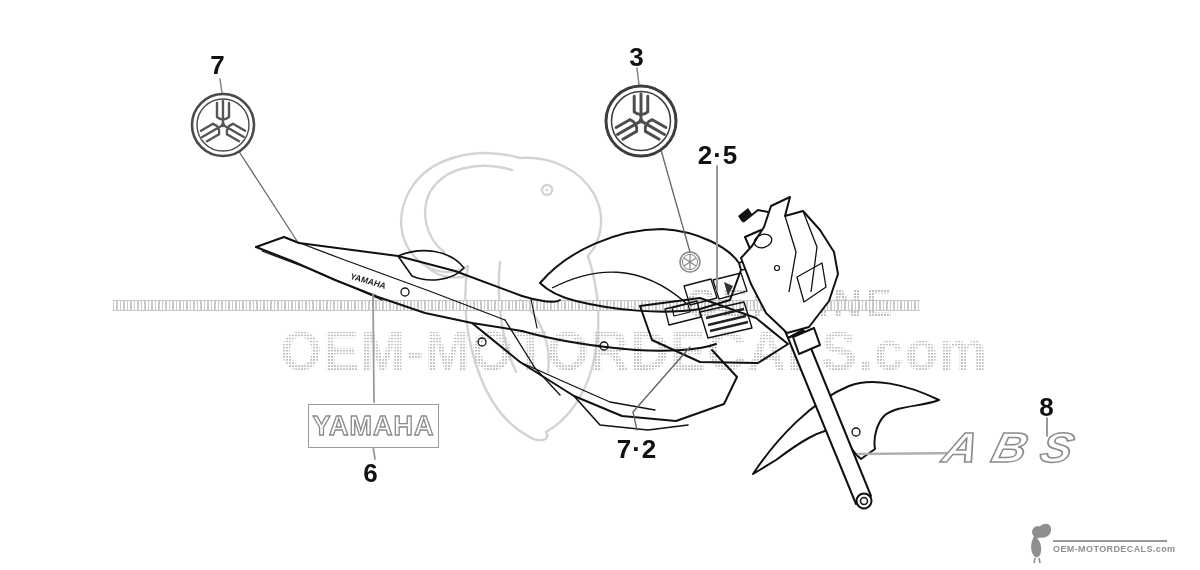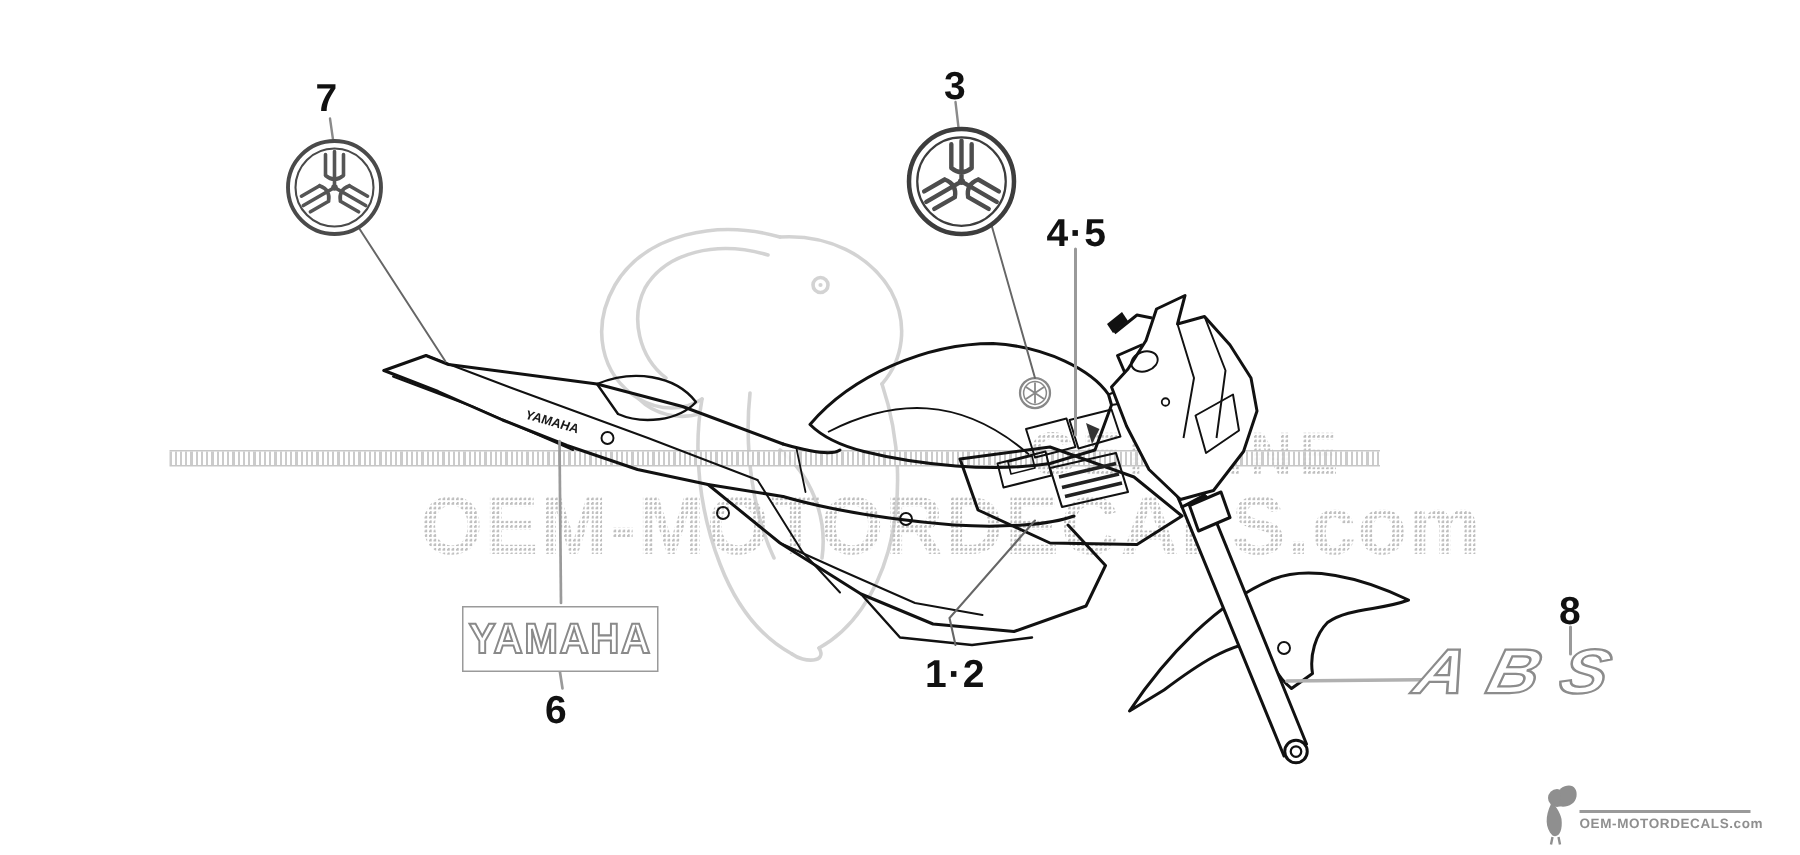--- a/index.html
+++ b/index.html
@@ -154,22 +154,22 @@
       <path d="M637,430 L633,412 L690,347" stroke="#666" stroke-width="1.4"></path>
       <path d="M374,402 L373,294" stroke="#9a9a9a" stroke-width="1.8"></path>
       <path d="M373,446 L375,459" stroke="#9a9a9a" stroke-width="1.8"></path>
       <path d="M1047,418 L1047,436" stroke="#9a9a9a" stroke-width="2"></path>
       <path d="M858,454 L963,453" stroke="#b0b0b0" stroke-width="2.5"></path>
     </g>
   </svg>
 
   <div class="callout" style="left:218px;top:50px">7</div>
   <div class="callout" style="left:637px;top:42px">3</div>
-  <div class="callout" style="left:718px;top:140px">4·5</div>
-  <div class="callout" style="left:637px;top:434px">1·2</div>
+  <div class="callout" style="left:718px;top:140px">2·5</div>
+  <div class="callout" style="left:637px;top:434px">7·2</div>
   <div class="callout" style="left:371px;top:458px">6</div>
   <div class="callout" style="left:1047px;top:392px">8</div>
 
   <svg class="abs" style="left:187px;top:89px" width="72" height="72" viewBox="-36 -36 72 72">
     <circle r="31" fill="#fff" stroke="#4a4a4a" stroke-width="2.6"></circle>
     <circle r="26" fill="none" stroke="#4a4a4a" stroke-width="1.4"></circle>
     <g stroke="#555" stroke-width="2.4" stroke-linecap="round" fill="none">
       <g>
           <path d="M0,-2 L0,-24 M-6,-8 L-6,-22 M6,-8 L6,-22 M-6,-8 Q0,-3 6,-8"></path>
         </g>

